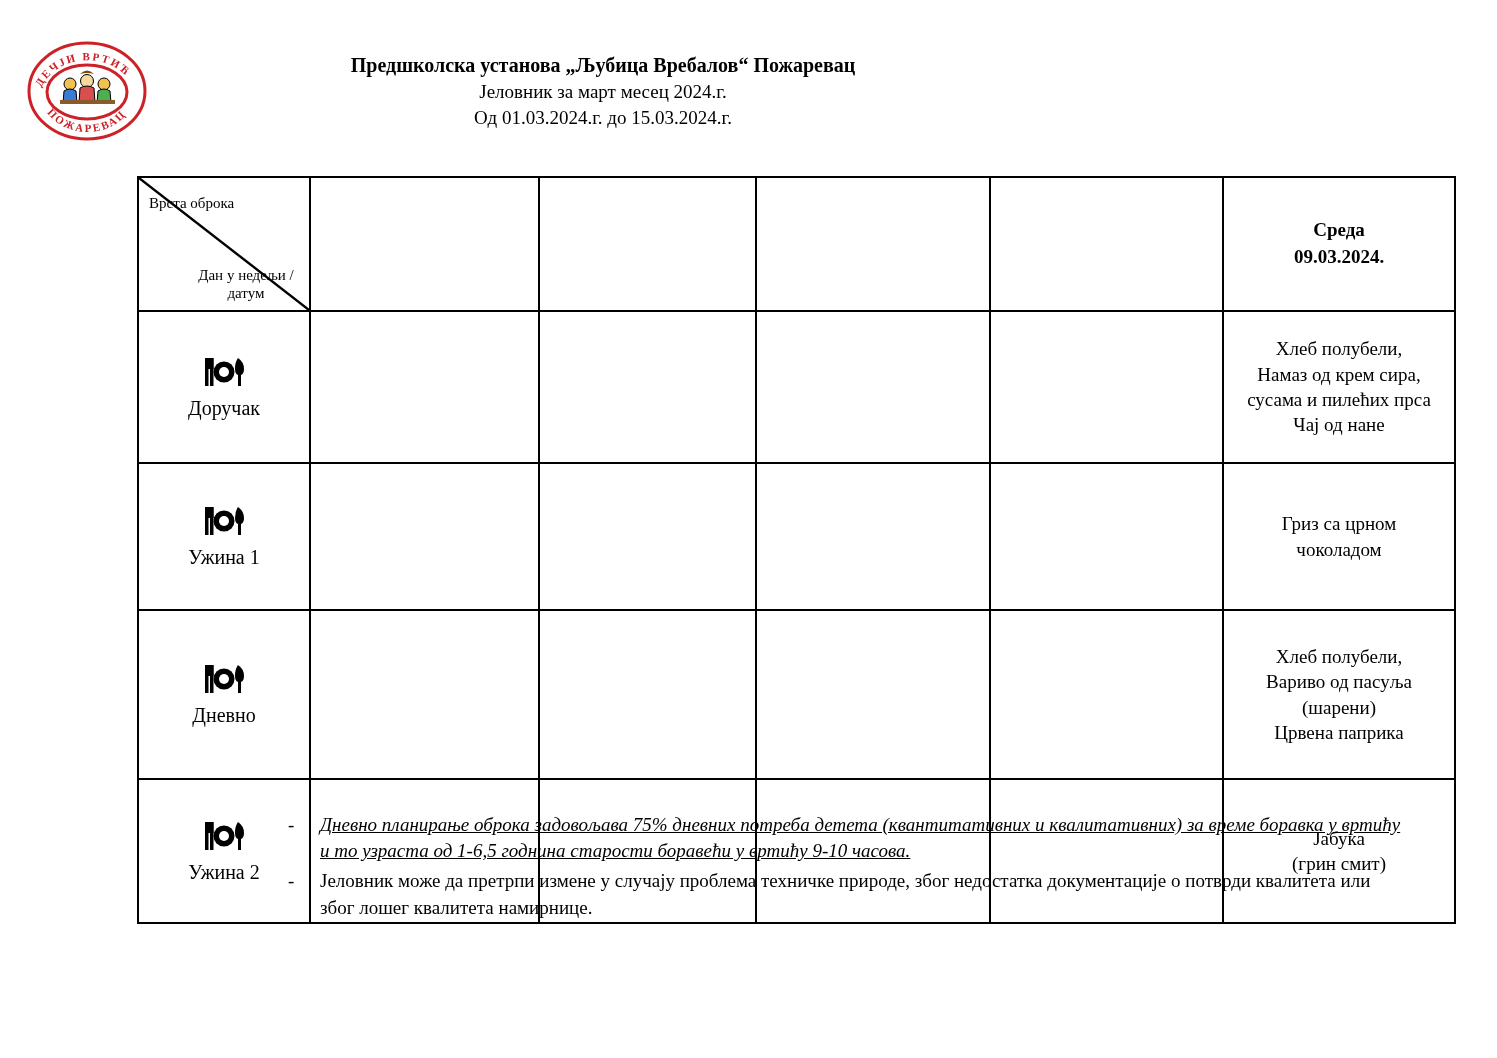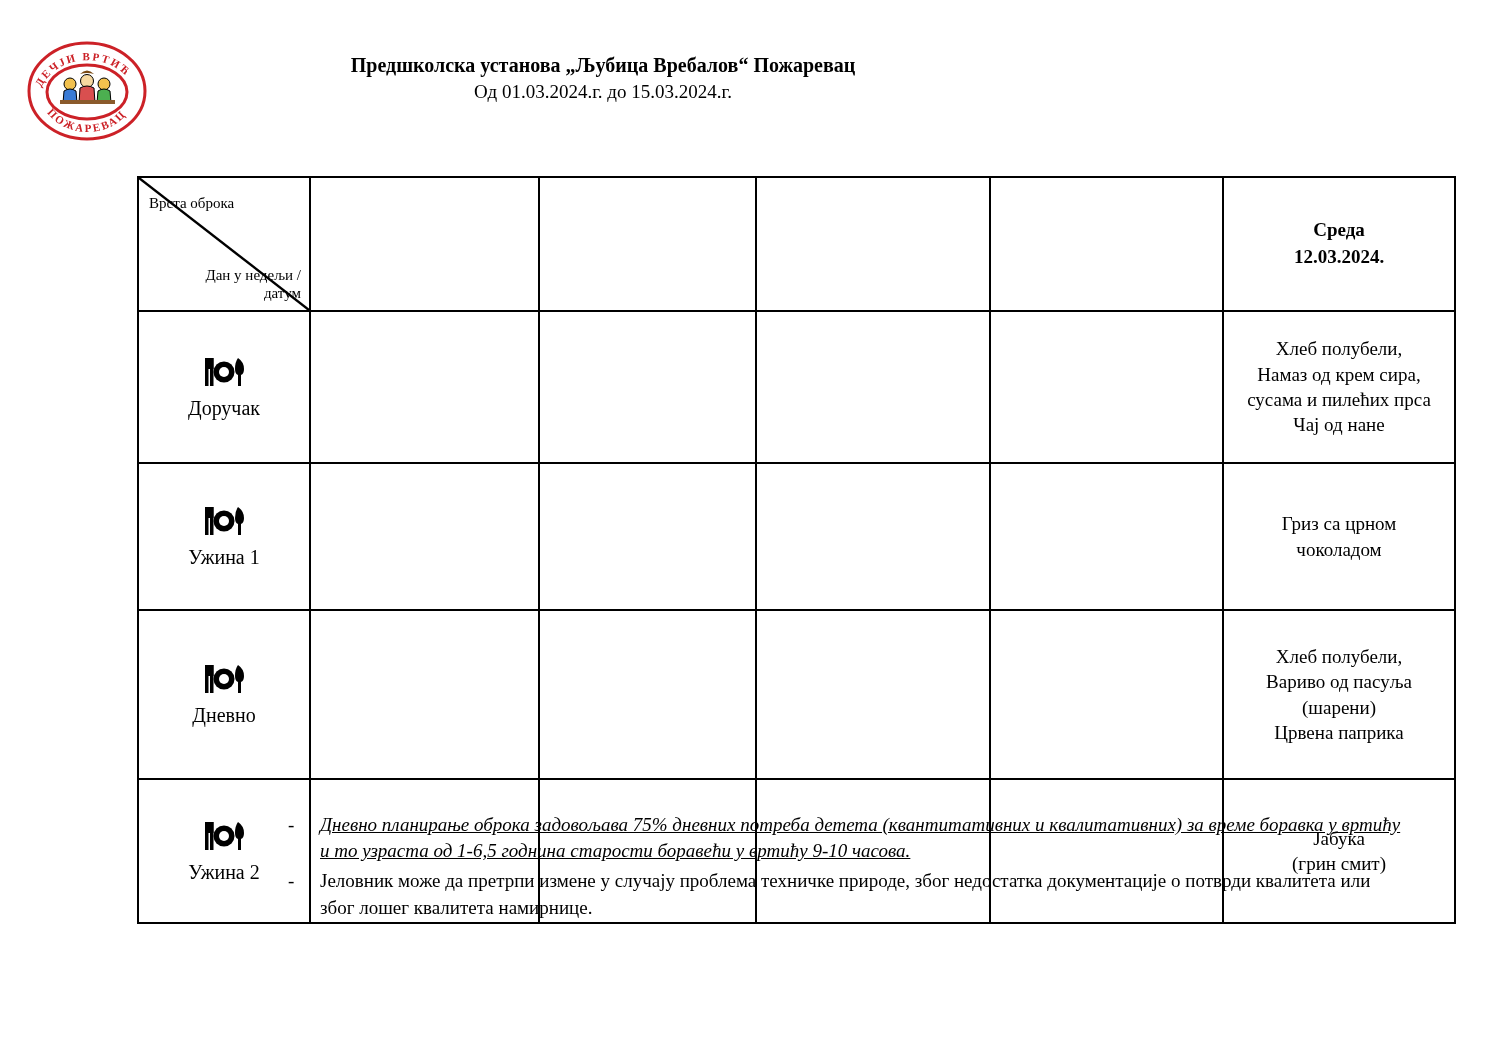--- a/index.html
+++ b/index.html
@@ -96,21 +96,21 @@
     top: 16px;
     font-size: 15px;
     text-align: left;
     line-height: 1.2;
   }
   .corner .lbl-bottom {
     position: absolute;
     right: 8px;
     bottom: 8px;
     font-size: 15px;
-    text-align: right;
+    text-align: center;
     line-height: 1.2;
     width: 110px;
   }
 
   .day-head {
     font-weight: bold;
     font-size: 20px;
     line-height: 1.4;
   }
 
@@ -183,20 +183,21 @@
       <textPath href="#arcTop" startOffset="8%">ДЕЧЈИ ВРТИЋ</textPath>
     </text>
     <text font-family="Liberation Serif, serif" font-size="11" font-weight="bold" fill="#cc2127" letter-spacing="2">
       <textPath href="#arcBot" startOffset="14%">ПОЖАРЕВАЦ</textPath>
     </text>
   </svg>
 </div>
 
 <div class="header">
   <div class="line1">Предшколска установа „Љубица Вребалов“ Пожаревац</div>
+  <div class="line2">Јеловник за март месец 2024.г.</div>
   <div class="line3">Од 01.03.2024.г. до 15.03.2024.г.</div>
 </div>
 
 <div class="menu-table-wrap">
   <table class="menu">
     <colgroup>
       <col class="c0">
         <col class="c1">
         <col class="c2">
         <col class="c3">
@@ -211,21 +212,21 @@
           </svg>
           <div class="lbl-top">Врста оброка</div>
           <div class="lbl-bottom">Дан у недељи / датум</div>
         </td>
         <td></td>
         <td></td>
         <td></td>
         <td></td>
         <td class="day-head">
           <div>Среда</div>
-          <div>12.03.2024.</div>
+          <div>09.03.2024.</div>
         </td>
       </tr>
 
       <tr class="meal-row r1">
         <td>
           <svg class="meal-icon" viewBox="0 0 48 34">
             <rect x="5" y="3" width="3.5" height="28" fill="#000"></rect>
             <rect x="10" y="3" width="3.5" height="28" fill="#000"></rect>
             <rect x="5" y="3" width="8.5" height="11" fill="#000"></rect>
             <circle cx="24" cy="17" r="10.5" fill="#000"></circle>

